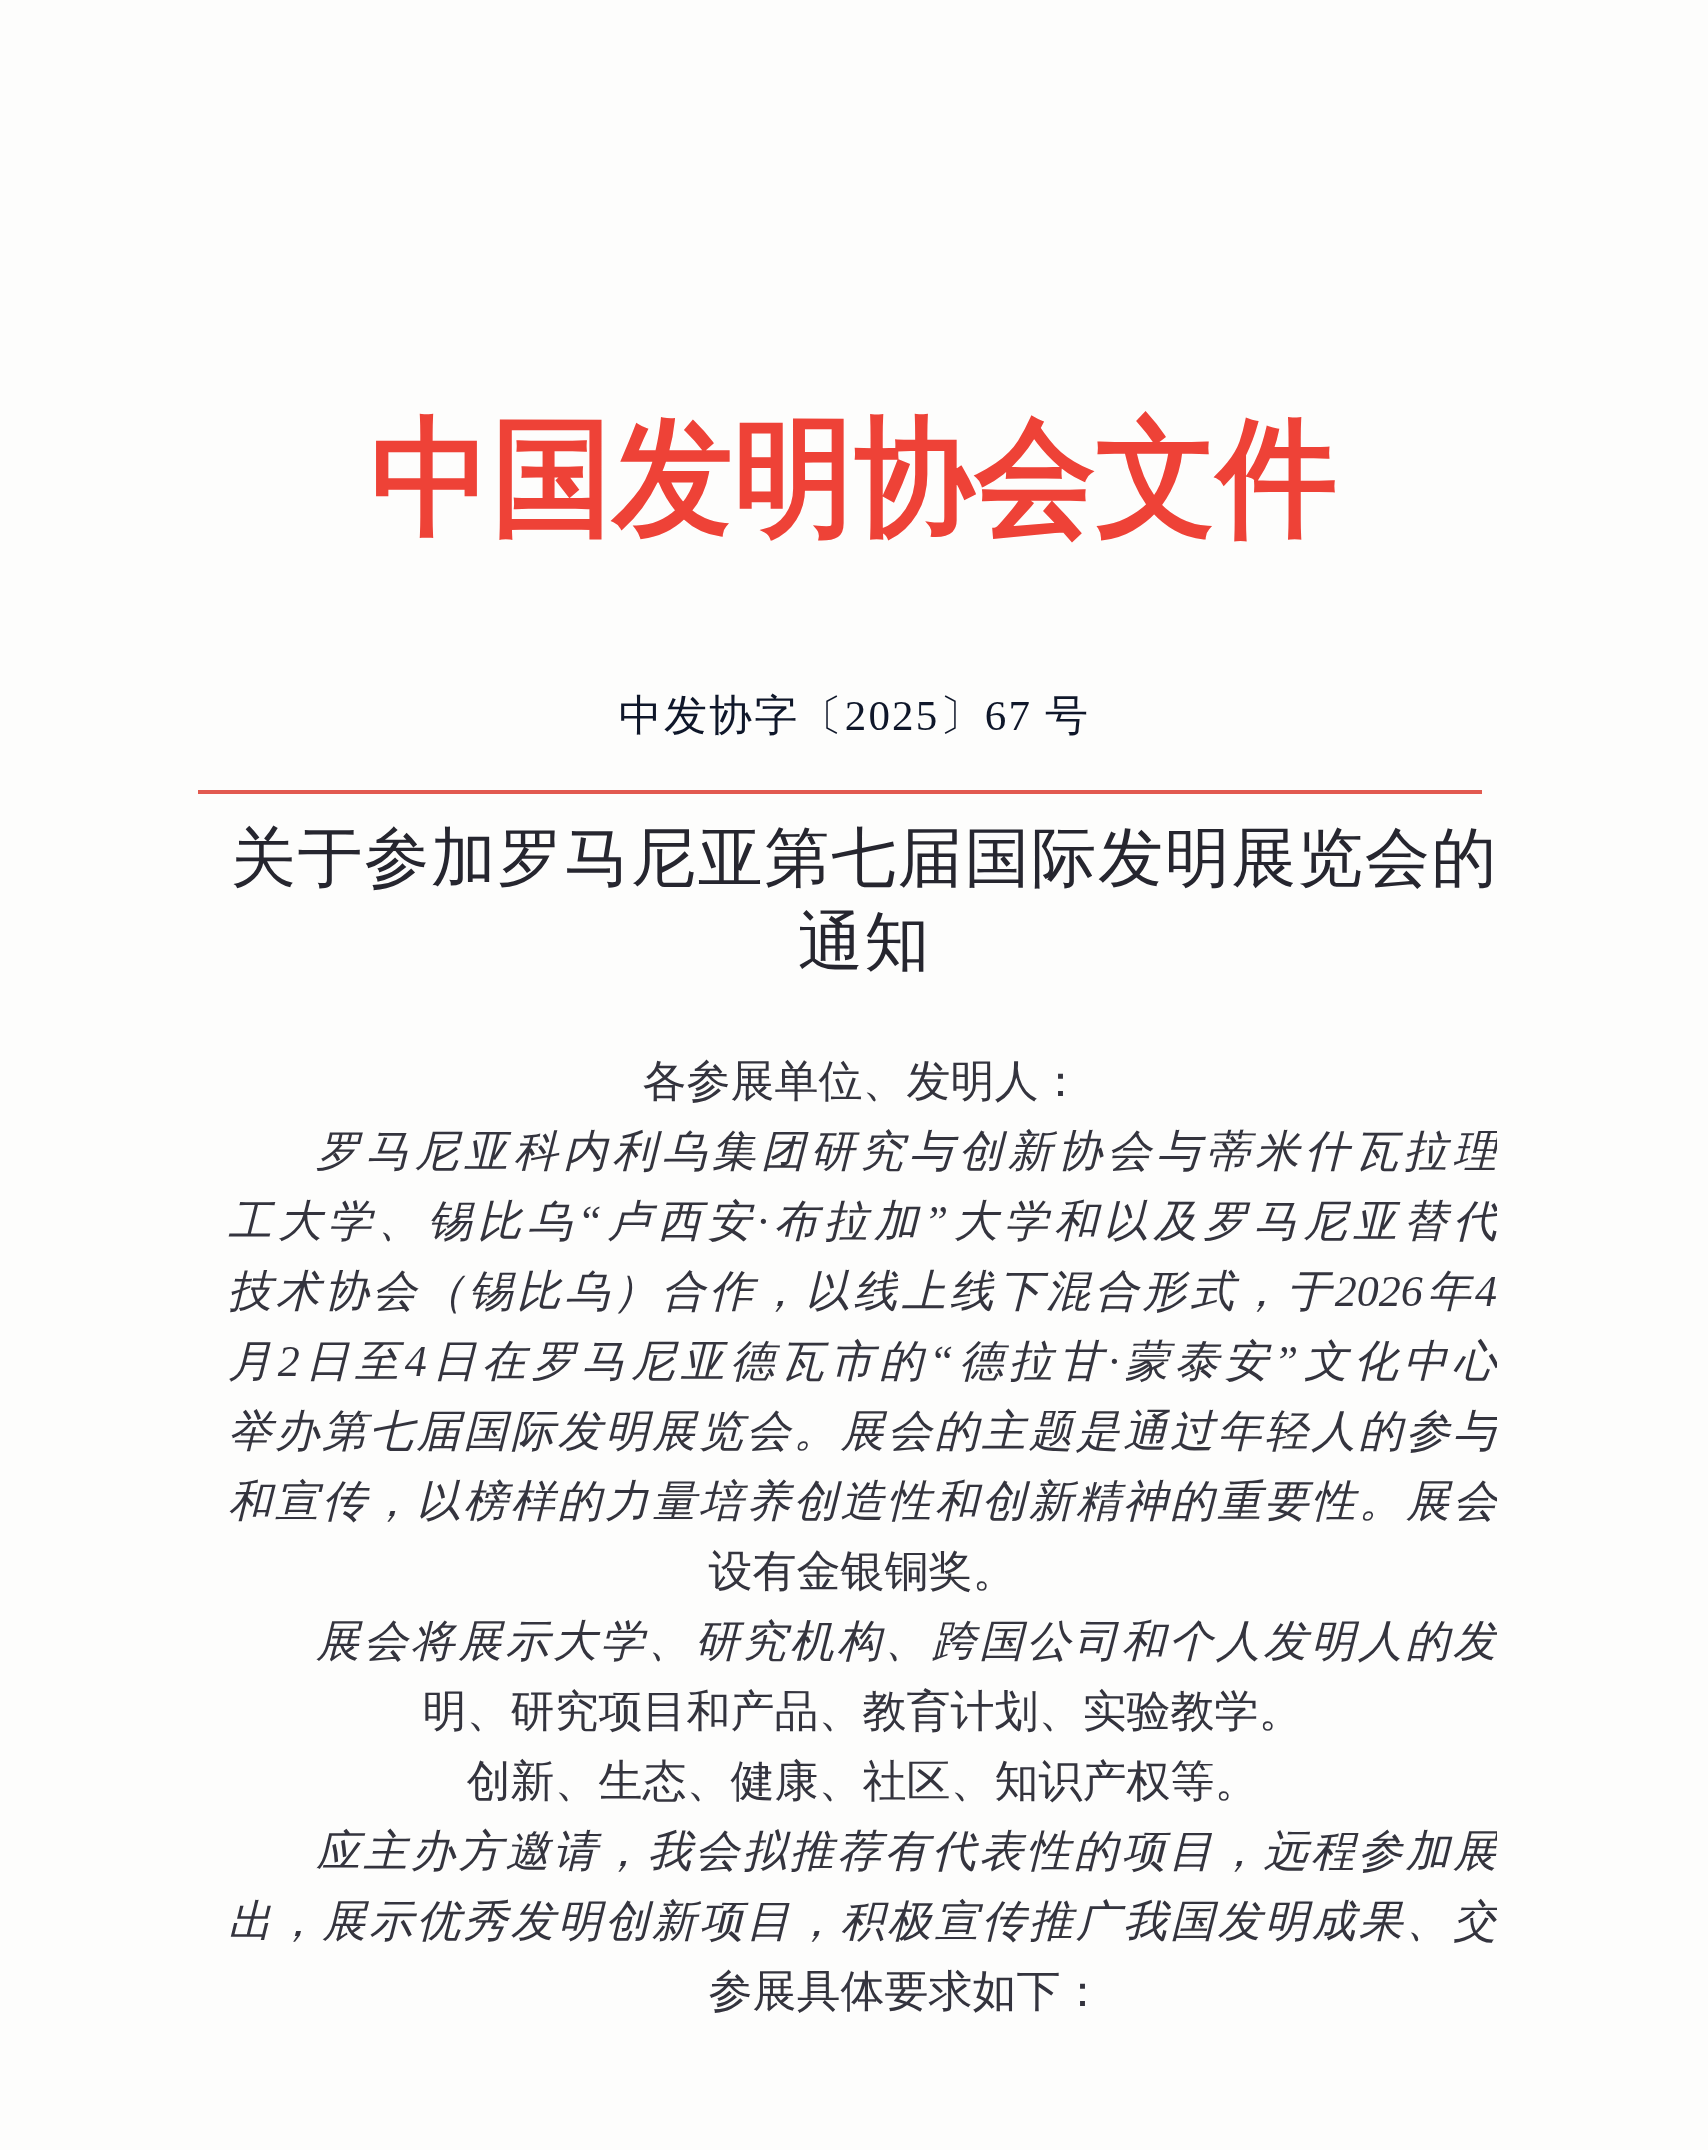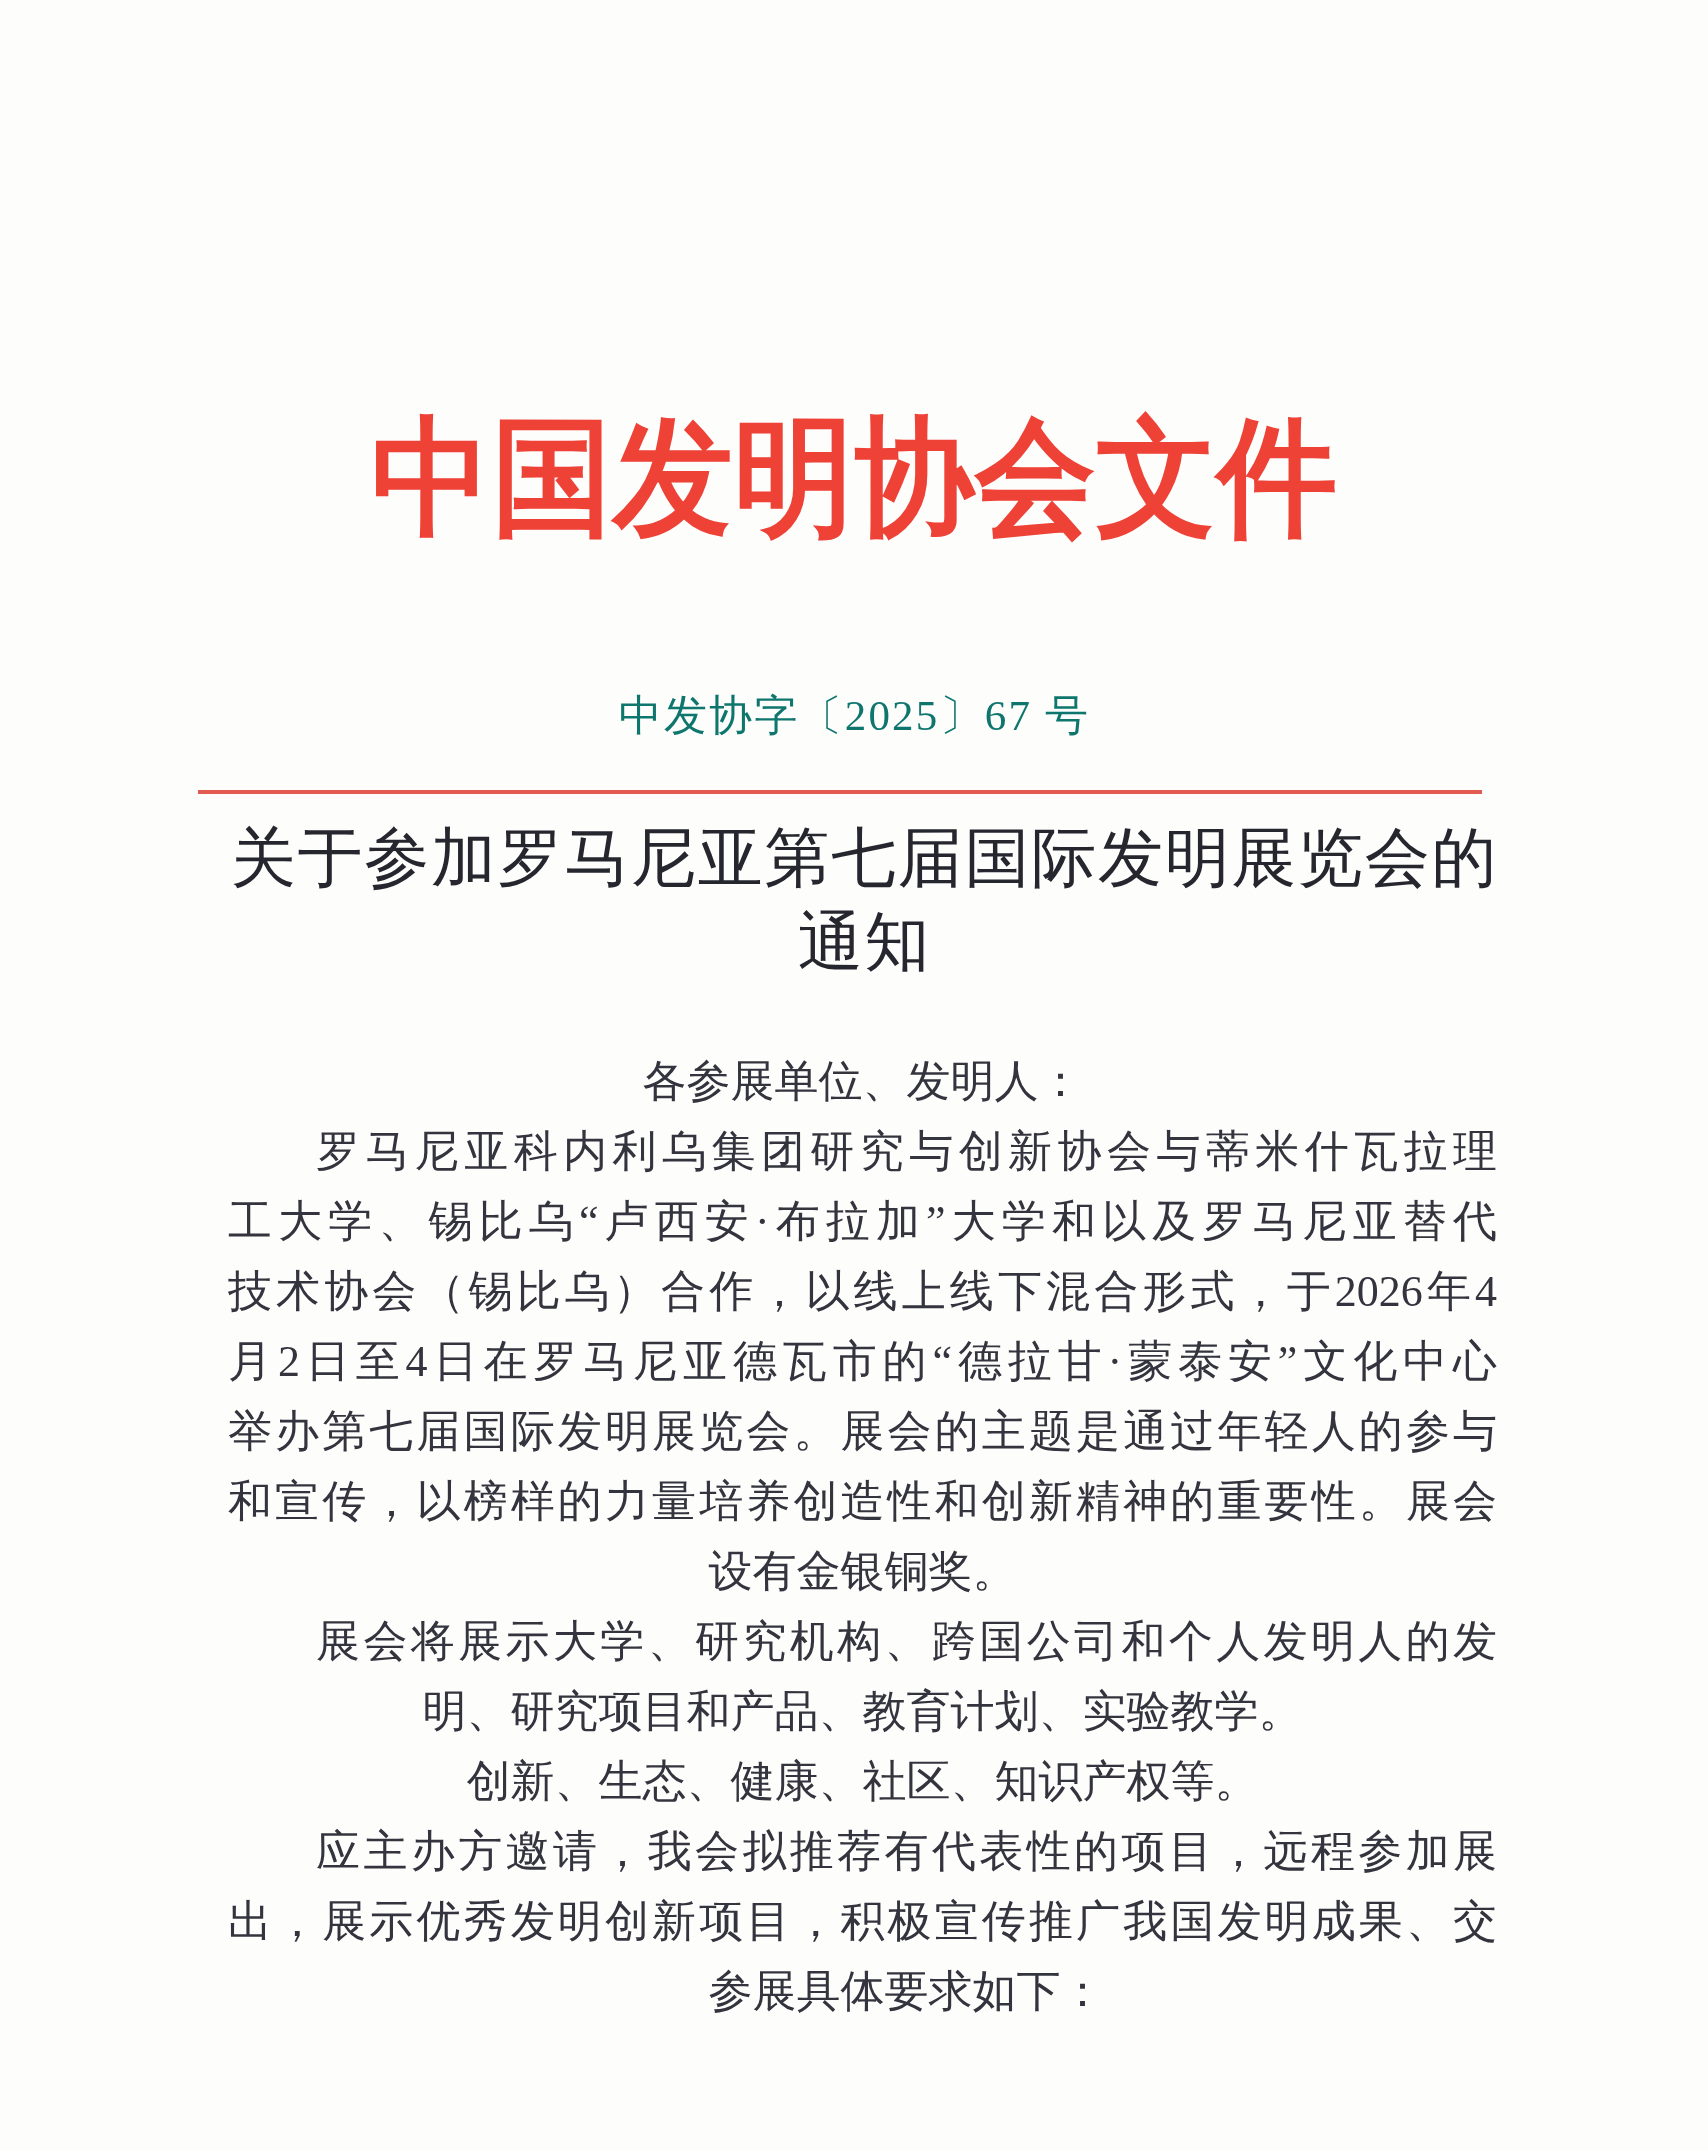--- a/index.html
+++ b/index.html
@@ -30,21 +30,21 @@
     white-space: nowrap;
   }
   .doc-number {
     position: absolute;
     top: 692px;
     left: 0;
     width: 100%;
     text-align: center;
     font-size: 43px;
     line-height: 48px;
-    color: #0f766e;
+    color: #0f172a;
     letter-spacing: 2.2px;
   }
   .red-divider {
     position: absolute;
     top: 790px;
     left: 198px;
     width: 1284px;
     height: 3.9px;
     background: #e25a50;
   }
@@ -70,20 +70,21 @@
     color: #34343e;
   }
   .line {
     height: 70px;
     overflow: hidden;
     text-align: center;
   }
   .line.j {
     text-align: justify;
     text-align-last: justify;
+    font-style: italic;
   }
   .line.indent {
     padding-left: 88px;
   }
 </style>
 </head>
 <body>
 
 <div class="page">
 

